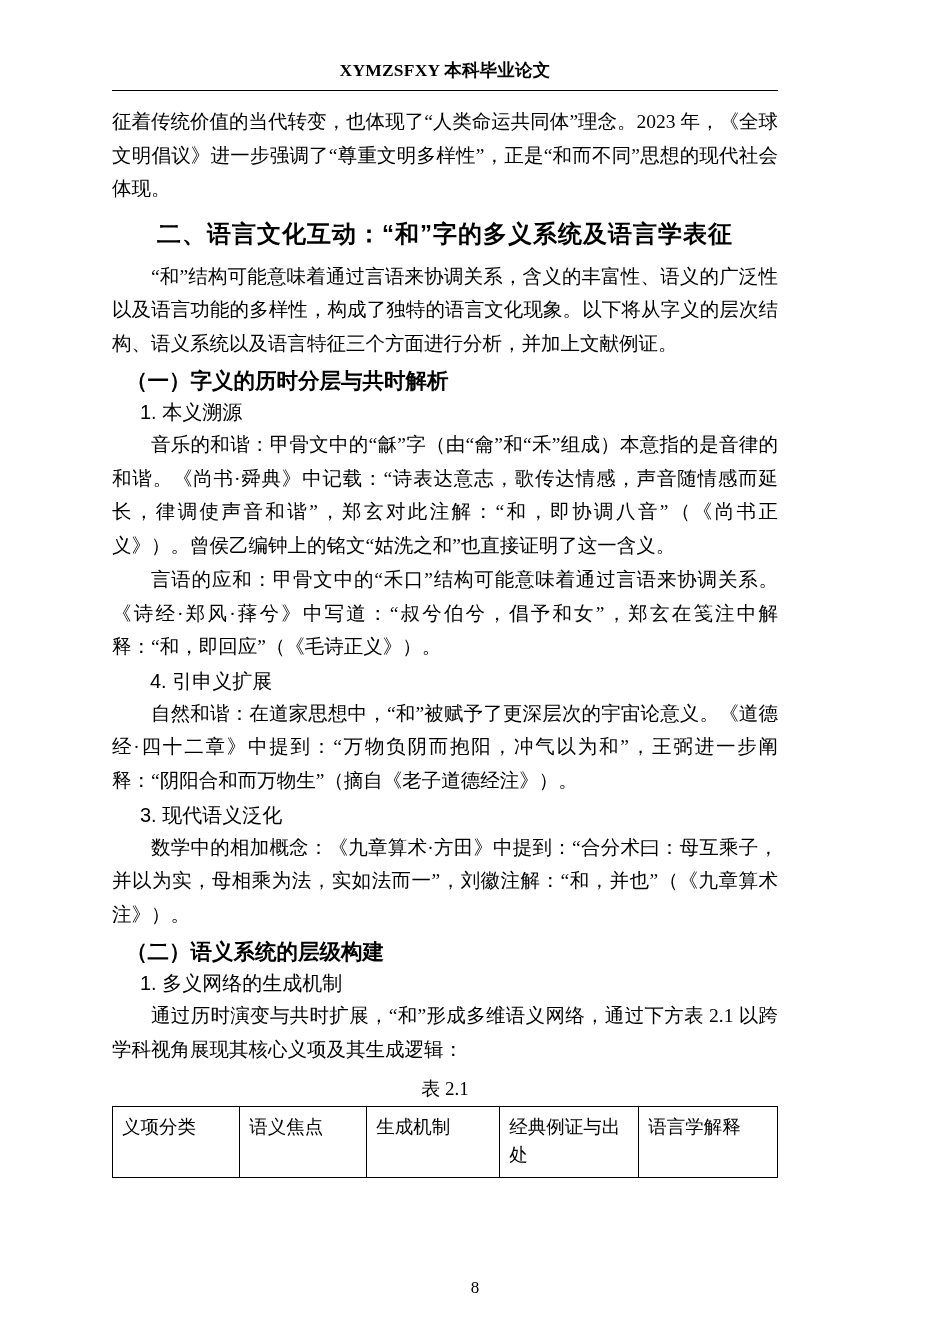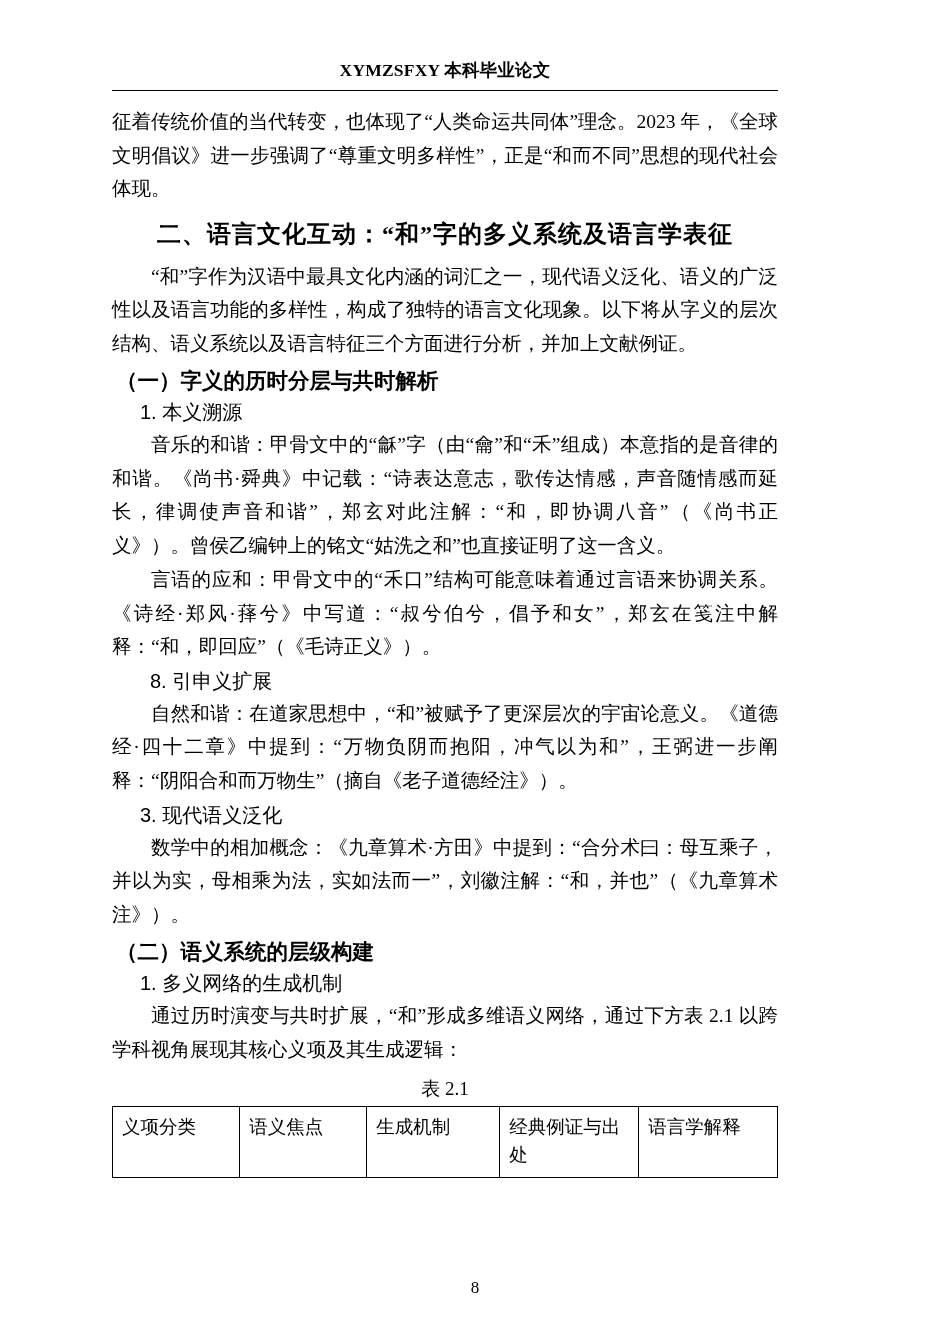--- a/index.html
+++ b/index.html
@@ -43,26 +43,26 @@
   }
   .indent {
     text-indent: 2em;
   }
   .h2 {
     font-size: 24px;
     font-weight: bold;
     text-align: center;
     margin: 12px 0 10px 0;
     letter-spacing: 1px;
-    font-family: Liberation Serif, serif;
+    font-family: Liberation Sans, sans-serif;
   }
   .h3 {
     font-size: 21.5px;
     font-weight: bold;
-    margin: 6px 0 2px 4px;
+    margin: 6px 0 2px 14px;
     font-family: Liberation Sans, sans-serif;
   }
   .h4 {
     font-size: 20px;
     font-weight: normal;
     margin: 4px 0 2px 28px;
     font-family: "Liberation Sans", sans-serif;
   }
   .h4.wide {
     margin-left: 38px;
@@ -108,31 +108,31 @@
 
 <div class="page">
 
   <div class="header">XYMZSFXY 本科毕业论文</div>
   <div class="header-rule"></div>
 
   <p class="body-text">征着传统价值的当代转变，也体现了“人类命运共同体”理念。2023 年，《全球文明倡议》进一步强调了“尊重文明多样性”，正是“和而不同”思想的现代社会体现。</p>
 
   <div class="h2">二、语言文化互动：“和”字的多义系统及语言学表征</div>
 
-  <p class="indent body-text">“和”字作为汉语中最具文化内涵的词汇之一，现代语义泛化、语义的广泛性以及语言功能的多样性，构成了独特的语言文化现象。以下将从字义的层次结构、语义系统以及语言特征三个方面进行分析，并加上文献例证。</p>
+  <p class="indent body-text">“和”结构可能意味着通过言语来协调关系，含义的丰富性、语义的广泛性以及语言功能的多样性，构成了独特的语言文化现象。以下将从字义的层次结构、语义系统以及语言特征三个方面进行分析，并加上文献例证。</p>
 
   <div class="h3">（一）字义的历时分层与共时解析</div>
 
   <div class="h4">1. 本义溯源</div>
 
   <p class="indent body-text">音乐的和谐：甲骨文中的“龢”字（由“龠”和“禾”组成）本意指的是音律的和谐。《尚书·舜典》中记载：“诗表达意志，歌传达情感，声音随情感而延长，律调使声音和谐”，郑玄对此注解：“和，即协调八音”（《尚书正义》）。曾侯乙编钟上的铭文“姑洗之和”也直接证明了这一含义。</p>
 
   <p class="indent body-text">言语的应和：甲骨文中的“禾口”结构可能意味着通过言语来协调关系。《诗经·郑风·萚兮》中写道：“叔兮伯兮，倡予和女”，郑玄在笺注中解释：“和，即回应”（《毛诗正义》）。</p>
 
-  <div class="h4 wide">8. 引申义扩展</div>
+  <div class="h4 wide">4. 引申义扩展</div>
 
 
   <p class="indent body-text">自然和谐：在道家思想中，“和”被赋予了更深层次的宇宙论意义。《道德经·四十二章》中提到：“万物负阴而抱阳，冲气以为和”，王弼进一步阐释：“阴阳合和而万物生”（摘自《老子道德经注》）。</p>
 
   <div class="h4">3. 现代语义泛化</div>
 
 
   <p class="indent body-text">数学中的相加概念：《九章算术·方田》中提到：“合分术曰：母互乘子，并以为实，母相乘为法，实如法而一”，刘徽注解：“和，并也”（《九章算术注》）。</p>
 
   <div class="h3">（二）语义系统的层级构建</div>

